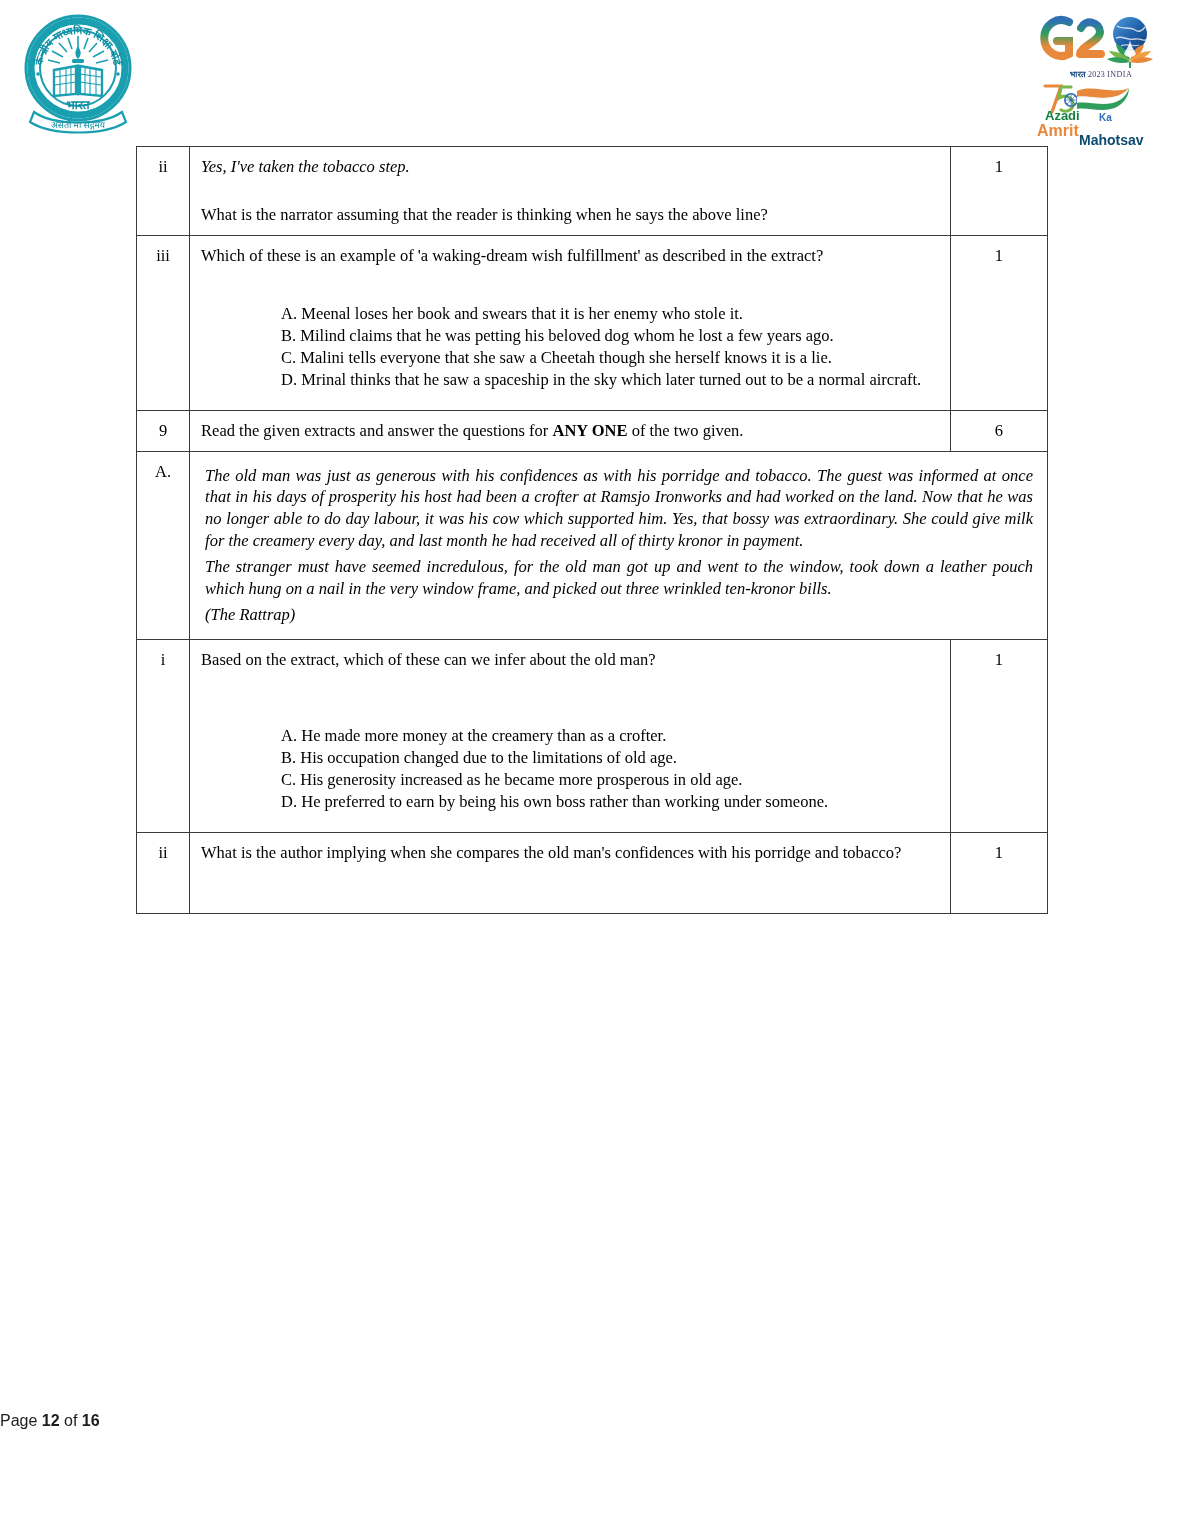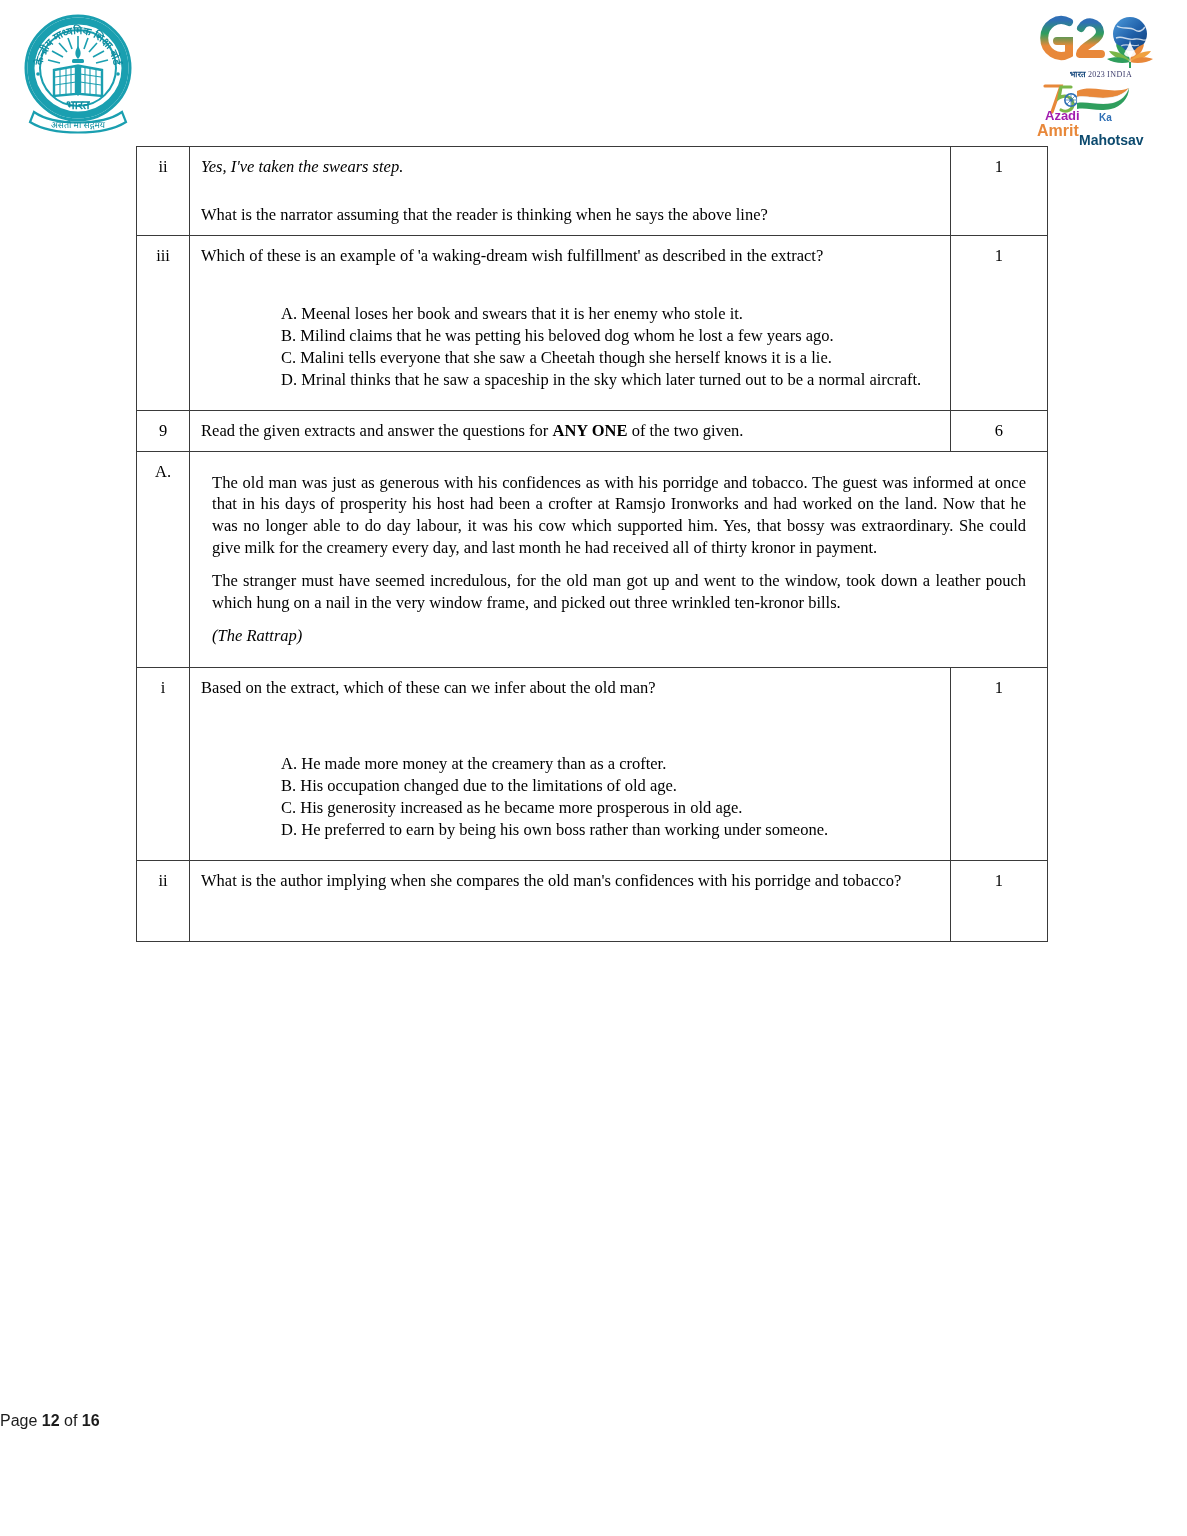--- a/index.html
+++ b/index.html
@@ -72,21 +72,21 @@
   .azadi-text {
     position: absolute;
     top: 26px;
     left: 0;
     width: 140px;
     height: 32px;
     font-family: "Liberation Sans", sans-serif;
   }
   .az-1 {
     position: absolute; left: 14px; top: 0;
-    font-size: 13px; color: #a21caf; font-weight: 600;
+    font-size: 13px; color: #15803d; font-weight: 600;
   }
   .az-2 {
     position: absolute; left: 60px; top: 4px;
     font-size: 10px; color: #2f6fb5; font-weight: 600; padding-left: 8px;
   }
   .az-3 {
     position: absolute; left: 6px; top: 14px;
     font-size: 16px; color: #e8883a; font-weight: 700;
   }
   .az-4 {
@@ -140,23 +140,24 @@
     margin: 10px;
     padding: 0 0 0 70px;
     list-style: none;
   }
   .opts li {
     text-align: justify;
     text-justify: inter-word;
     padding-right: 4px;
   }
   .passage p {
-    margin: 11px;
+    margin: 4px;
     text-align: justify;
     text-justify: inter-word;
+    font-style: italic;
   }
   .src {
     font-style: italic;
     margin-top: 22px;
   }
 
   
   .footer {
     position: absolute;
     left: 0;
@@ -308,21 +309,21 @@
   <colgroup>
     <col class="col-idx">
       <col class="col-body">
       <col class="col-marks">
   </colgroup>
   <tbody>
 
     <tr>
       <td class="idx">ii</td>
       <td class="body">
-        <div class="ital">Yes, I've taken the swears step.</div>
+        <div class="ital">Yes, I've taken the tobacco step.</div>
         <div class="gap-lg"></div>
         <div>What is the narrator assuming that the reader is thinking when he says the above line?</div>
       </td>
       <td class="marks">1</td>
     </tr>
 
     <tr>
       <td class="idx">iii</td>
       <td class="body">
         <div>Which of these is an example of 'a waking-dream wish fulfillment' as described in the extract?</div>

